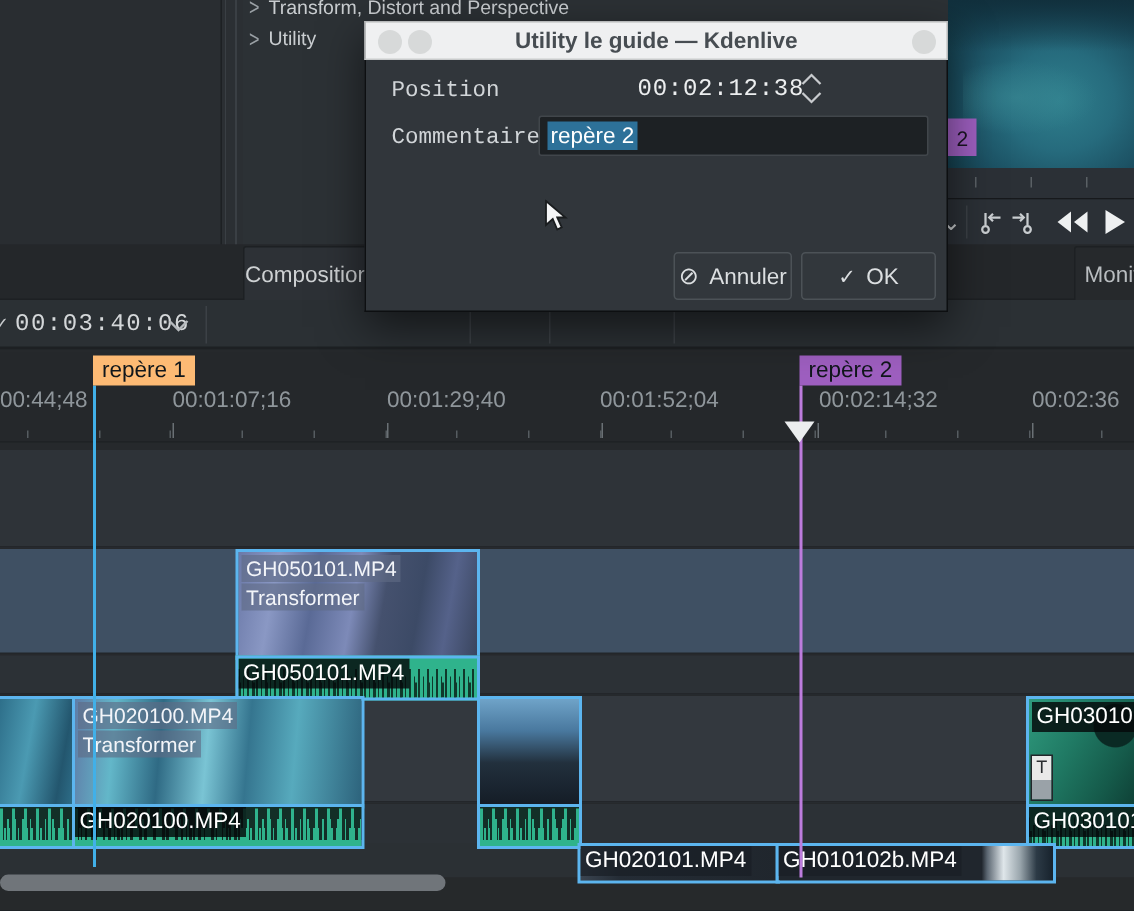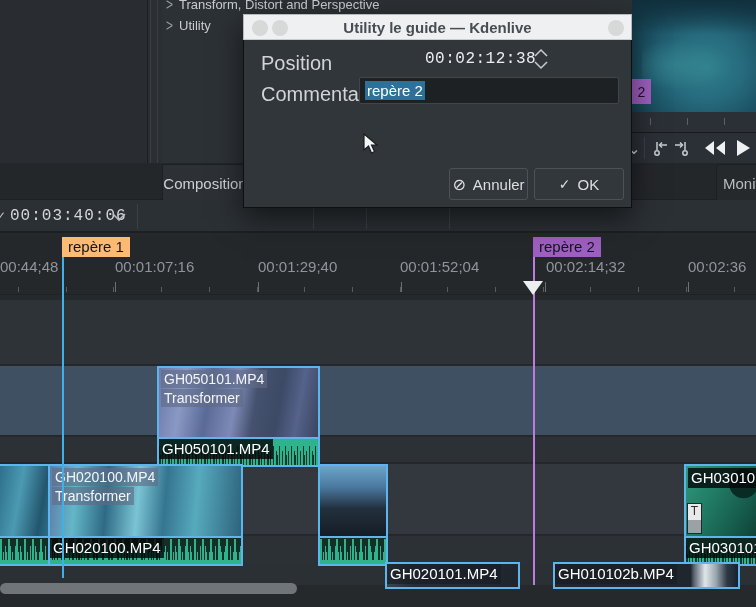--- a/index.html
+++ b/index.html
@@ -107,21 +107,21 @@
   #t-badge{position:absolute;left:1px;top:37px;width:13px;height:29px;background:linear-gradient(#e9e9e9 0 55%,#9aa2a8 55%);
      border:1px solid #23262a;color:#2a2d30;font-size:12px;display:flex;align-items:flex-start;justify-content:center;}
   #hscroll{left:0;top:583px;width:297px;height:11px;border-radius:5.5px;background:#70757a;z-index:9;}
 
   
   #dialog{left:243px;top:14px;width:389px;height:194px;z-index:50;box-shadow:0 10px 28px rgba(0,0,0,.55);}
   #dlg-titlebar{left:0;top:0;width:389px;height:26px;background:#eff0f1;border:1px solid #b7b9ba;border-bottom:1px solid #c9cbcc;
      display:flex;align-items:center;justify-content:center;font-weight:bold;font-size:15px;color:#474d52;}
   .wbtn{position:absolute;top:5px;width:16px;height:16px;border-radius:50%;background:#d7d9d9;}
   #dlg-body{left:0;top:26px;width:389px;height:168px;background:#31363b;border:1px solid #0d0f11;border-top:none;}
-  .dlg-label{position:absolute;font-size:20px;color:#d1d5d8;white-space:nowrap;}
+  .dlg-label{position:absolute;font-size:15px;color:#d1d5d8;white-space:nowrap;font-family:Liberation Mono, monospace;}
   #dlg-pos-value{left:181px;top:10px;font-size:16px;color:#eceeef;letter-spacing:.5px;}
   #dlg-input{left:115px;top:37px;width:260px;height:27px;background:#1d2124;border:1px solid #41464b;border-radius:2px;
      display:flex;align-items:center;padding:0 5px;font-size:15px;}
   #dlg-input .sel{background:#2d7199;color:#fff;padding:1px 2px;}
   #dlg-combo{left:115px;top:85px;width:213px;height:30px;background:#2c3035;border:1px solid #43484d;border-radius:3px;
      display:flex;align-items:center;gap:8px;padding:0 8px;font-size:15px;color:#d5d8da;}
   #cat-swatch{width:17px;height:17px;}
   .dlg-btn{position:absolute;top:128px;height:30px;background:#32373c;border:1px solid #4c5257;border-radius:3px;
      display:flex;align-items:center;justify-content:center;gap:7px;font-size:15px;color:#dcdfe1;}
   #cursor{left:363px;top:133px;width:18px;height:22px;z-index:60;}
@@ -324,21 +324,21 @@
     <span class="alabel">GH020100.MP4</span>
   </div>
   <div class="clip wave-teal" style="left:318px;top:536px;width:66px;height:26px;"></div>
   <div class="clip wave-inv" style="left:684px;top:536px;width:72px;height:26px;border-right:none;">
     <span class="alabel">GH030101.MP4</span>
   </div>
 
   <div class="clip thumb-dark" style="left:385px;top:562px;width:131px;height:23px;">
     <span class="alabel" style="background:rgba(25,30,38,.72);">GH020101.MP4</span>
   </div>
-  <div class="clip thumb-sail" style="left:517px;top:562px;width:183px;height:23px;margin-left:36px;">
+  <div class="clip thumb-sail" style="left:517px;top:562px;width:183px;height:23px;">
     <span class="alabel" style="background:rgba(25,30,38,.72);">GH010102b.MP4</span>
   </div>
 
   <div class="guide" style="left:62px;top:257px;height:321px;background:#41b0e8;"></div>
   <div class="guide" style="left:533px;top:257px;height:328px;background:#bd7cdd;"></div>
 
   <div id="hscroll" class="abs"></div>
 
   <div id="dialog" class="abs">
     <div id="dlg-titlebar" class="abs">

